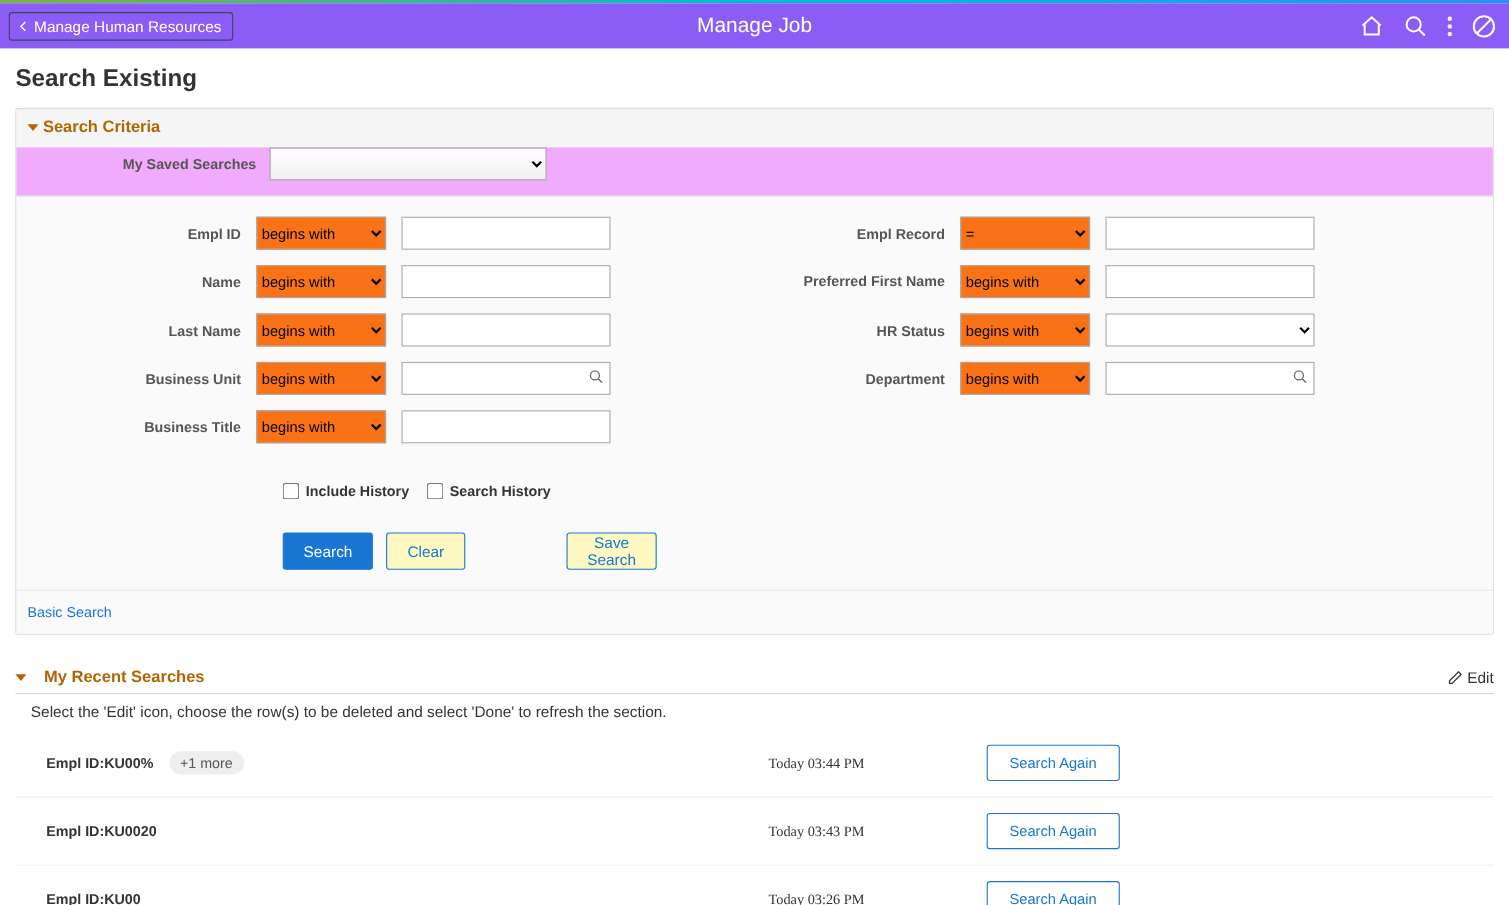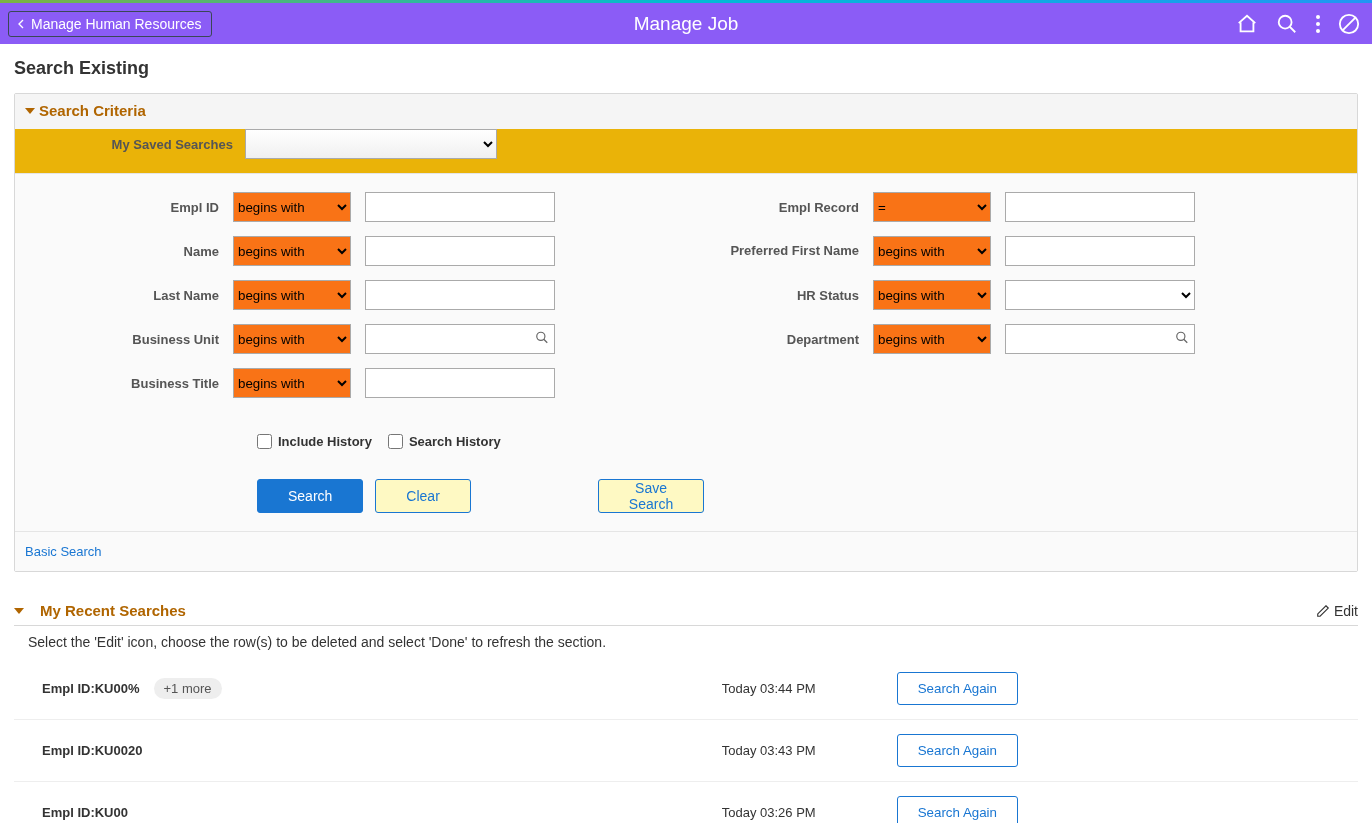--- a/index.html
+++ b/index.html
@@ -9,27 +9,27 @@
   .topbar { background: #8b5cf6; color: #fff; height: 41px; display: flex; align-items: center; padding: 0 8px; position: relative; }
   .back-btn { display: flex; align-items: center; border: 1px solid #3a4756; border-radius: 3px; padding: 4px 10px 4px 4px; font-size: 14px; color: #fff; cursor: pointer; }
   .back-btn svg { margin-right: 2px; }
   .topbar-title { position: absolute; left: 50%; transform: translateX(-50%); font-size: 19px; font-weight: 400; }
   .topbar-icons { margin-left: auto; display: flex; gap: 18px; align-items: center; padding-right: 4px; }
   .topbar-icons svg, .topbar-icons .dots { cursor: pointer; }
   .dots { display:flex; flex-direction:column; gap:3px; }
   .dots span { width:4px; height:4px; background:#fff; border-radius:50%; display:block; }
 
   .page { padding: 14px 14px 30px 14px; }
-  h2.page-title { font-size: 18px; font-weight: bold; margin-bottom: 14px; }
+  h2.page-title { font-size: 22px; font-weight: bold; margin-bottom: 14px; }
 
   .panel { border: 1px solid #d8d8d8; border-radius: 2px; }
   .crit-header { background: #f5f5f5; padding: 8px 10px 10px 10px; display: flex; align-items: center; gap: 4px; }
   .tri { width:0; height:0; border-left:5px solid transparent; border-right:5px solid transparent; border-top:6px solid #b06500; display:inline-block; }
   .section-title { color: #b06500; font-weight: bold; font-size: 15px; }
-  .saved-row { background:#eab308; display:flex; align-items:center; padding: 0 10px 14px 10px; gap: 12px; }
+  .saved-row { background:#f0abfc; display:flex; align-items:center; padding: 0 10px 14px 10px; gap: 12px; }
   .saved-row label { width: 208px; text-align: right; font-weight: bold; color:#555; }
   .saved-select { width: 252px; height: 30px; border:1px solid #aaa; background: linear-gradient(#fff,#f0f0f0); }
 
   .crit-body { background: #fafafa; border-top:1px solid #e5e5e5; padding: 18px 10px 18px 10px; display:flex; }
   .col { display:flex; flex-direction:column; gap:14px; }
   .col-left { width: 560px; }
   .col-right { width: 560px; margin-left: 80px; }
   .field-row { display:flex; align-items:center; }
   .field-row label { width: 208px; text-align:right; padding-right: 14px; font-weight:bold; color:#555; }
   .op-select { width: 118px; height: 30px; border:1px solid #aaa; background:#f97316; margin-right: 14px; }
@@ -37,40 +37,40 @@
   .val-input.lookup { padding-right: 26px; }
   .input-wrap { position:relative; display:inline-block; }
   .lookup-icon { position:absolute; right:6px; top:50%; transform:translateY(-50%); color:#666; font-size:14px; cursor:pointer; }
   .val-select { width: 190px; height:30px; border:1px solid #aaa; background:#fff; }
 
   .checks { padding-left: 232px; margin-top: 22px; display:flex; gap: 16px; align-items:center; }
   .checks label { font-weight:bold; color:#333; display:flex; align-items:center; gap:6px; }
   .checks input { width:15px; height:15px; }
 
   .action-btns { padding-left: 232px; margin-top: 16px; display:flex; gap: 12px; }
-  .btn { height: 34px; padding: 0 30px; border-radius: 3px; font-size: 14px; cursor:pointer; }
+  .btn { height: 34px; padding: 0 18px; border-radius: 3px; font-size: 14px; cursor:pointer; }
   .btn-primary { background:#1976d2; border:1px solid #1976d2; color:#fff; }
   .btn-secondary { background:#fef9c3; border:1px solid #1976d2; color:#1976d2; }
-  .save-btn { margin-left: 115px; }
+  .save-btn { margin-left: 80px; }
 
   .panel-footer { background:#fafafa; border-top:1px solid #e5e5e5; padding: 12px 10px; }
   .link { color:#1976d2; cursor:pointer; }
 
   .recent { margin-top: 30px; }
   .recent-head { display:flex; align-items:center; border-bottom:1px solid #d8d8d8; padding-bottom: 6px; }
   .recent-head .left { display:flex; align-items:center; gap:16px; }
   .edit-act { margin-left:auto; display:flex; align-items:center; gap:4px; cursor:pointer; font-size:14px; }
   .help-text { padding: 8px 14px; font-size:14px; }
 
   .recent-list { }
   .recent-row { display:flex; align-items:center; border-top:1px solid #eee; padding: 14px 0 14px 28px; }
   .recent-row:first-child { border-top:none; }
   .recent-label { font-weight:bold; flex: 0 0 auto; }
   .more-badge { background:#eee; border-radius: 12px; padding: 3px 10px; margin-left: 14px; color:#555; font-size:13px; }
-  .recent-time { margin-left:auto; margin-right: 58px; color:#333; width: 140px; text-align:center; }
+  .recent-time { margin-left:auto; margin-right: 58px; color:#333; width: 140px; text-align:left;font-family:Liberation Serif, serif; }
   .recent-btn { border:1px solid #1976d2; color:#1976d2; background:#fff; border-radius:3px; padding: 8px 20px; cursor:pointer; margin-right: 340px; }
 </style>
 </head>
 <body>
 
 <div class="topbar-gradient"></div>
 <div class="topbar">
   <div class="back-btn">
     <svg width="16" height="16" viewBox="0 0 24 24" fill="none" stroke="#fff" stroke-width="2">
         <polyline points="15 18 9 12 15 6"></polyline>

